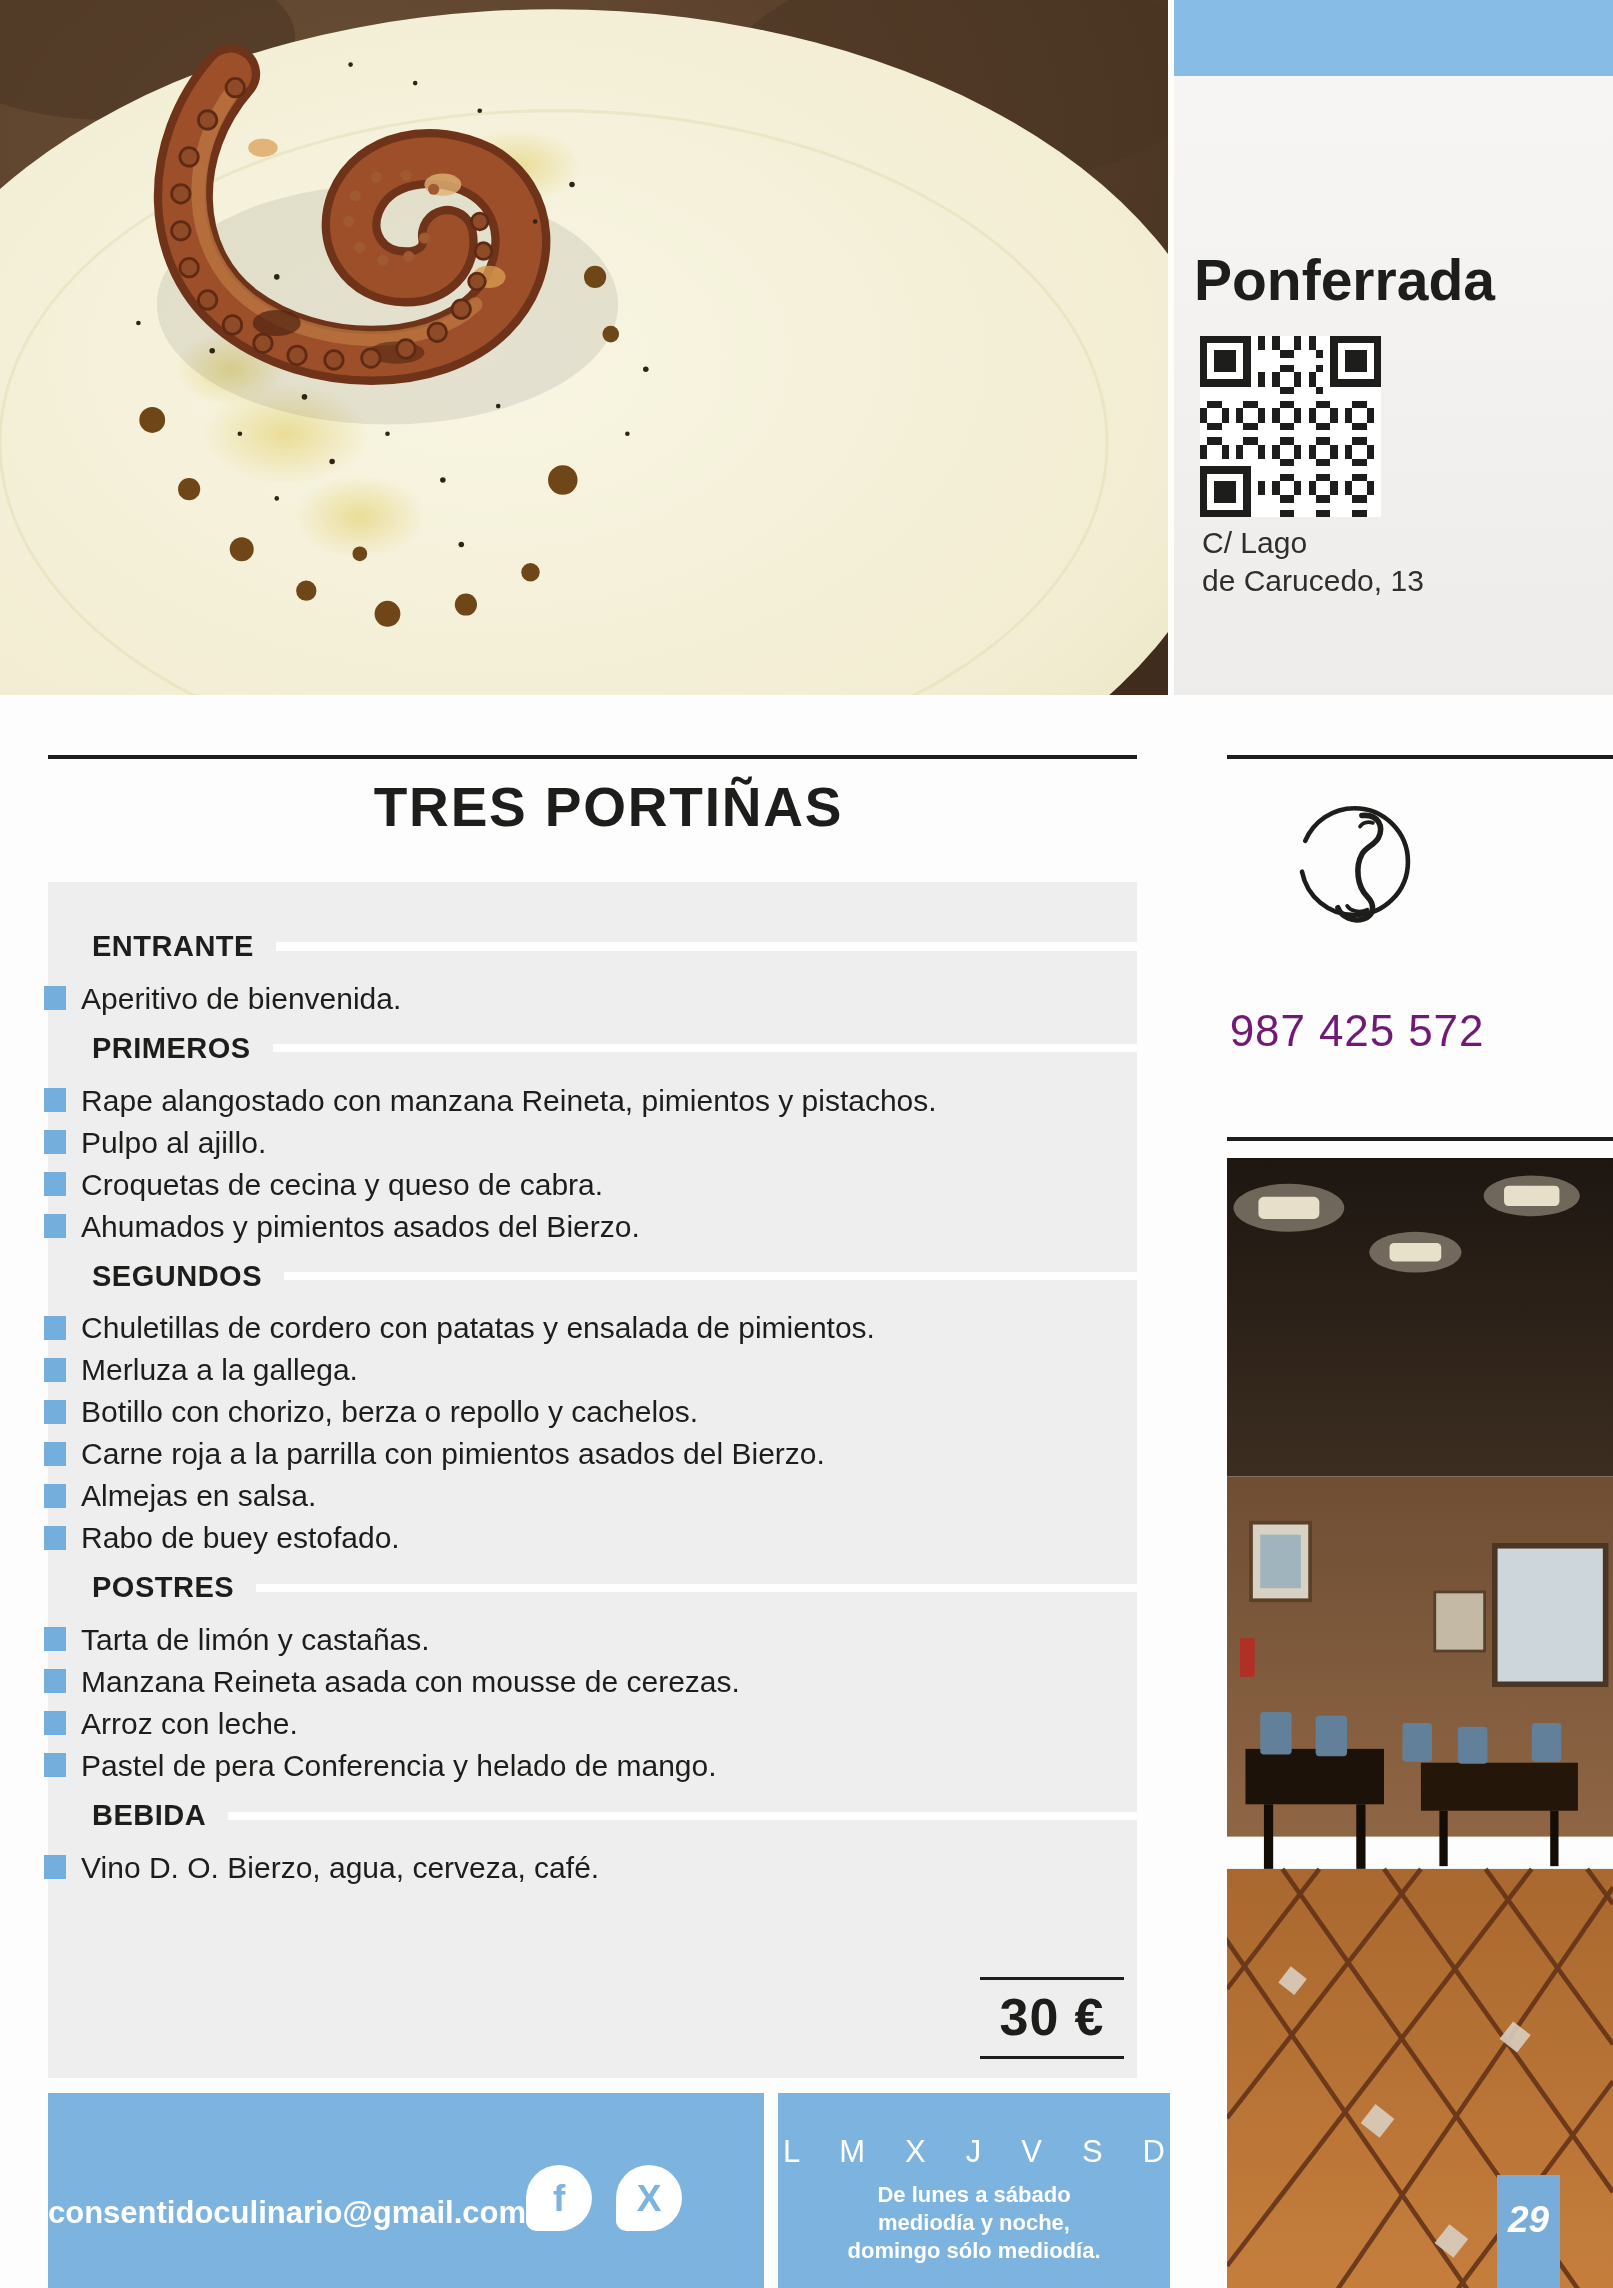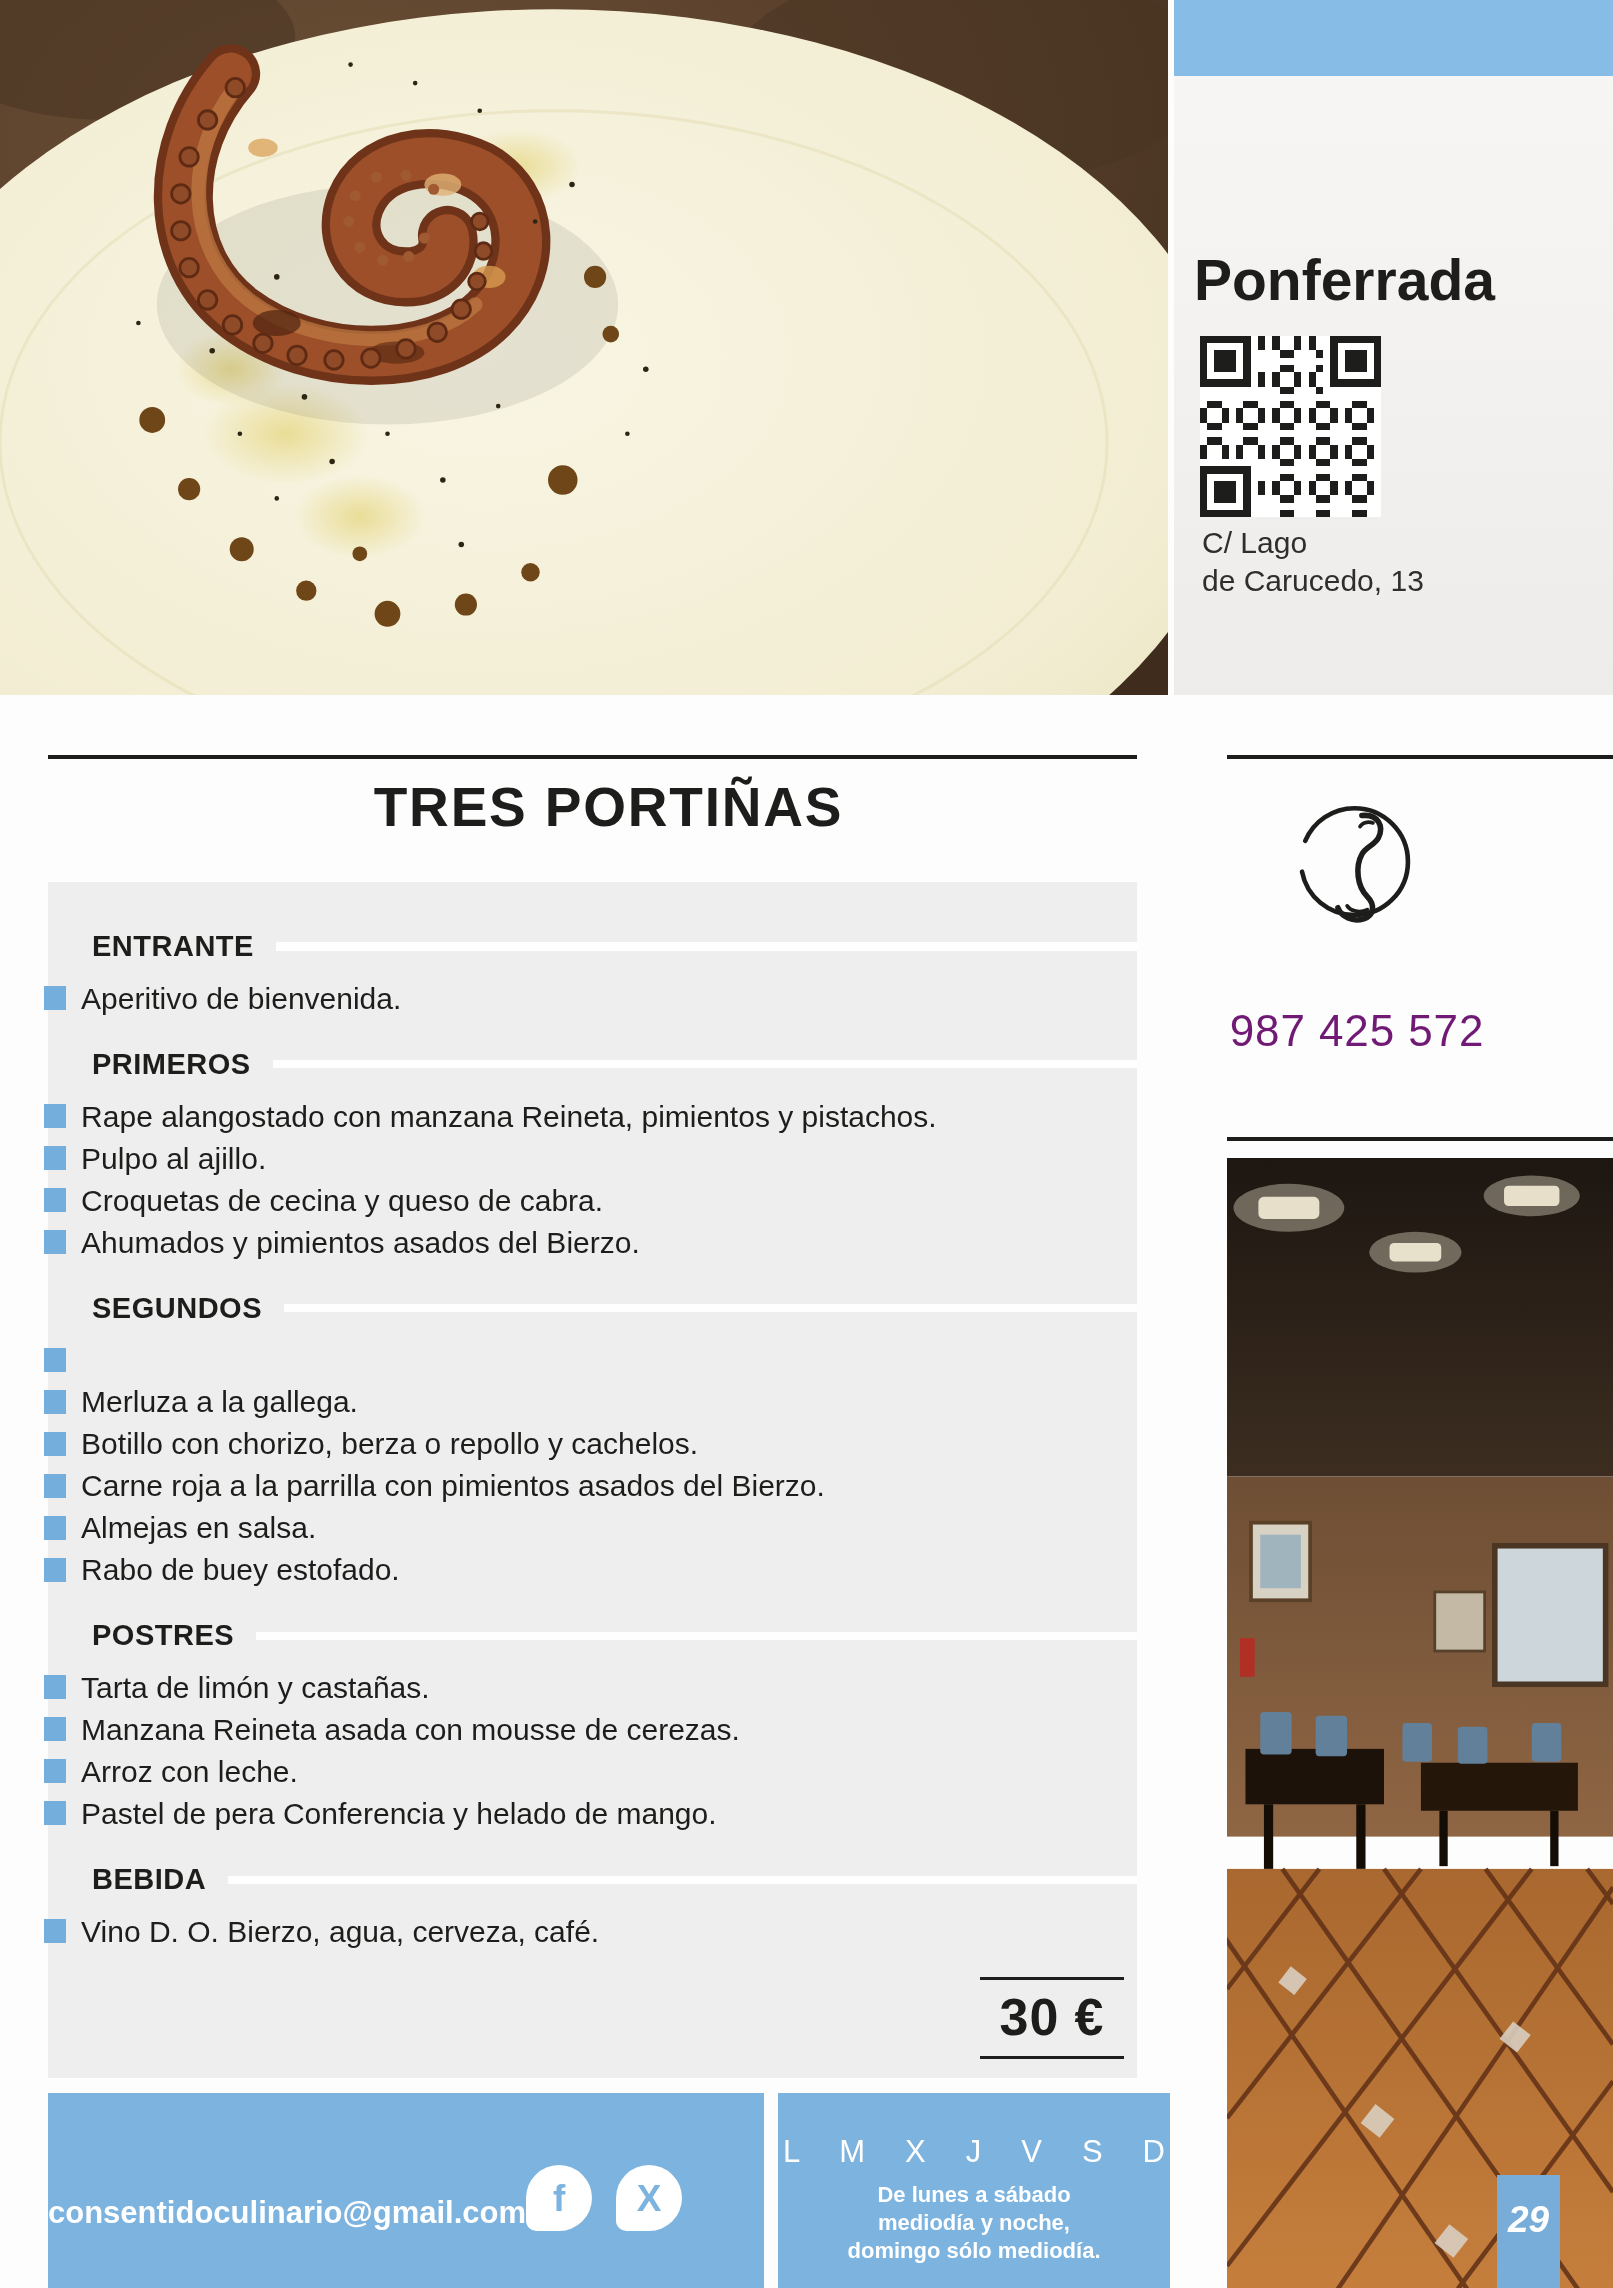--- a/index.html
+++ b/index.html
@@ -25,21 +25,21 @@
               font-size:55px;font-weight:700;letter-spacing:1.8px;color:#1d1d1b;}
   
   .phone-icon{position:absolute;left:1290px;top:799px;width:129px;height:129px;}
   .phone-number{position:absolute;left:1191px;top:1006px;width:332px;text-align:center;
                 font-size:44px;font-weight:500;letter-spacing:0.9px;color:#701a75;}
   
   .menu-panel{position:absolute;left:48px;top:882px;width:1089px;height:1196px;background:#efeeee;
               padding:0;box-sizing:border-box;}
   .sections{padding-top:48px;}
   .sec-header{display:flex;align-items:center;margin-left:44px;height:33px;margin-top:0;}
-  .sec-header + .sec-header, .items + .sec-header{margin-top:28px;}
+  .sec-header + .sec-header, .items + .sec-header{margin-top:12px;}
   .sec-title{font-size:29px;font-weight:700;letter-spacing:0.5px;white-space:nowrap;}
   .hline{flex:1;height:8.3px;background:rgba(255,255,255,0.92);margin-left:22px;}
   .items{margin-top:14.8px;}
   .item{display:flex;align-items:flex-start;height:42px;}
   .bullet{flex:0 0 22px;width:22px;height:24px;background:#74aedd;margin:8.3px 14.8px 0 -3.7px;}
   .item-text{font-size:30px;font-weight:500;line-height:41px;color:#1d1d1b;white-space:nowrap;}
   
   .price-block{position:absolute;left:932px;top:1095px;width:144px;text-align:center;}
   .price-line{height:2.8px;background:#1d1d1b;}
   .price-value{font-size:52px;font-weight:700;letter-spacing:0.9px;padding:7.4px 0 9.2px 0;color:#1d1d1b;}
@@ -379,20 +379,21 @@
             <span class="item-text">Ahumados y pimientos asados del Bierzo.</span>
           </div>
         </div>
         <div class="sec-header">
           <span class="sec-title">SEGUNDOS</span>
           <span class="hline"></span>
         </div>
         <div class="items">
           <div class="item">
             <span class="bullet"></span>
+            <span class="item-text">Chuletillas de cordero con patatas y ensalada de pimientos.</span>
           </div>
           <div class="item">
             <span class="bullet"></span>
             <span class="item-text">Merluza a la gallega.</span>
           </div>
           <div class="item">
             <span class="bullet"></span>
             <span class="item-text">Botillo con chorizo, berza o repollo y cachelos.</span>
           </div>
           <div class="item">

